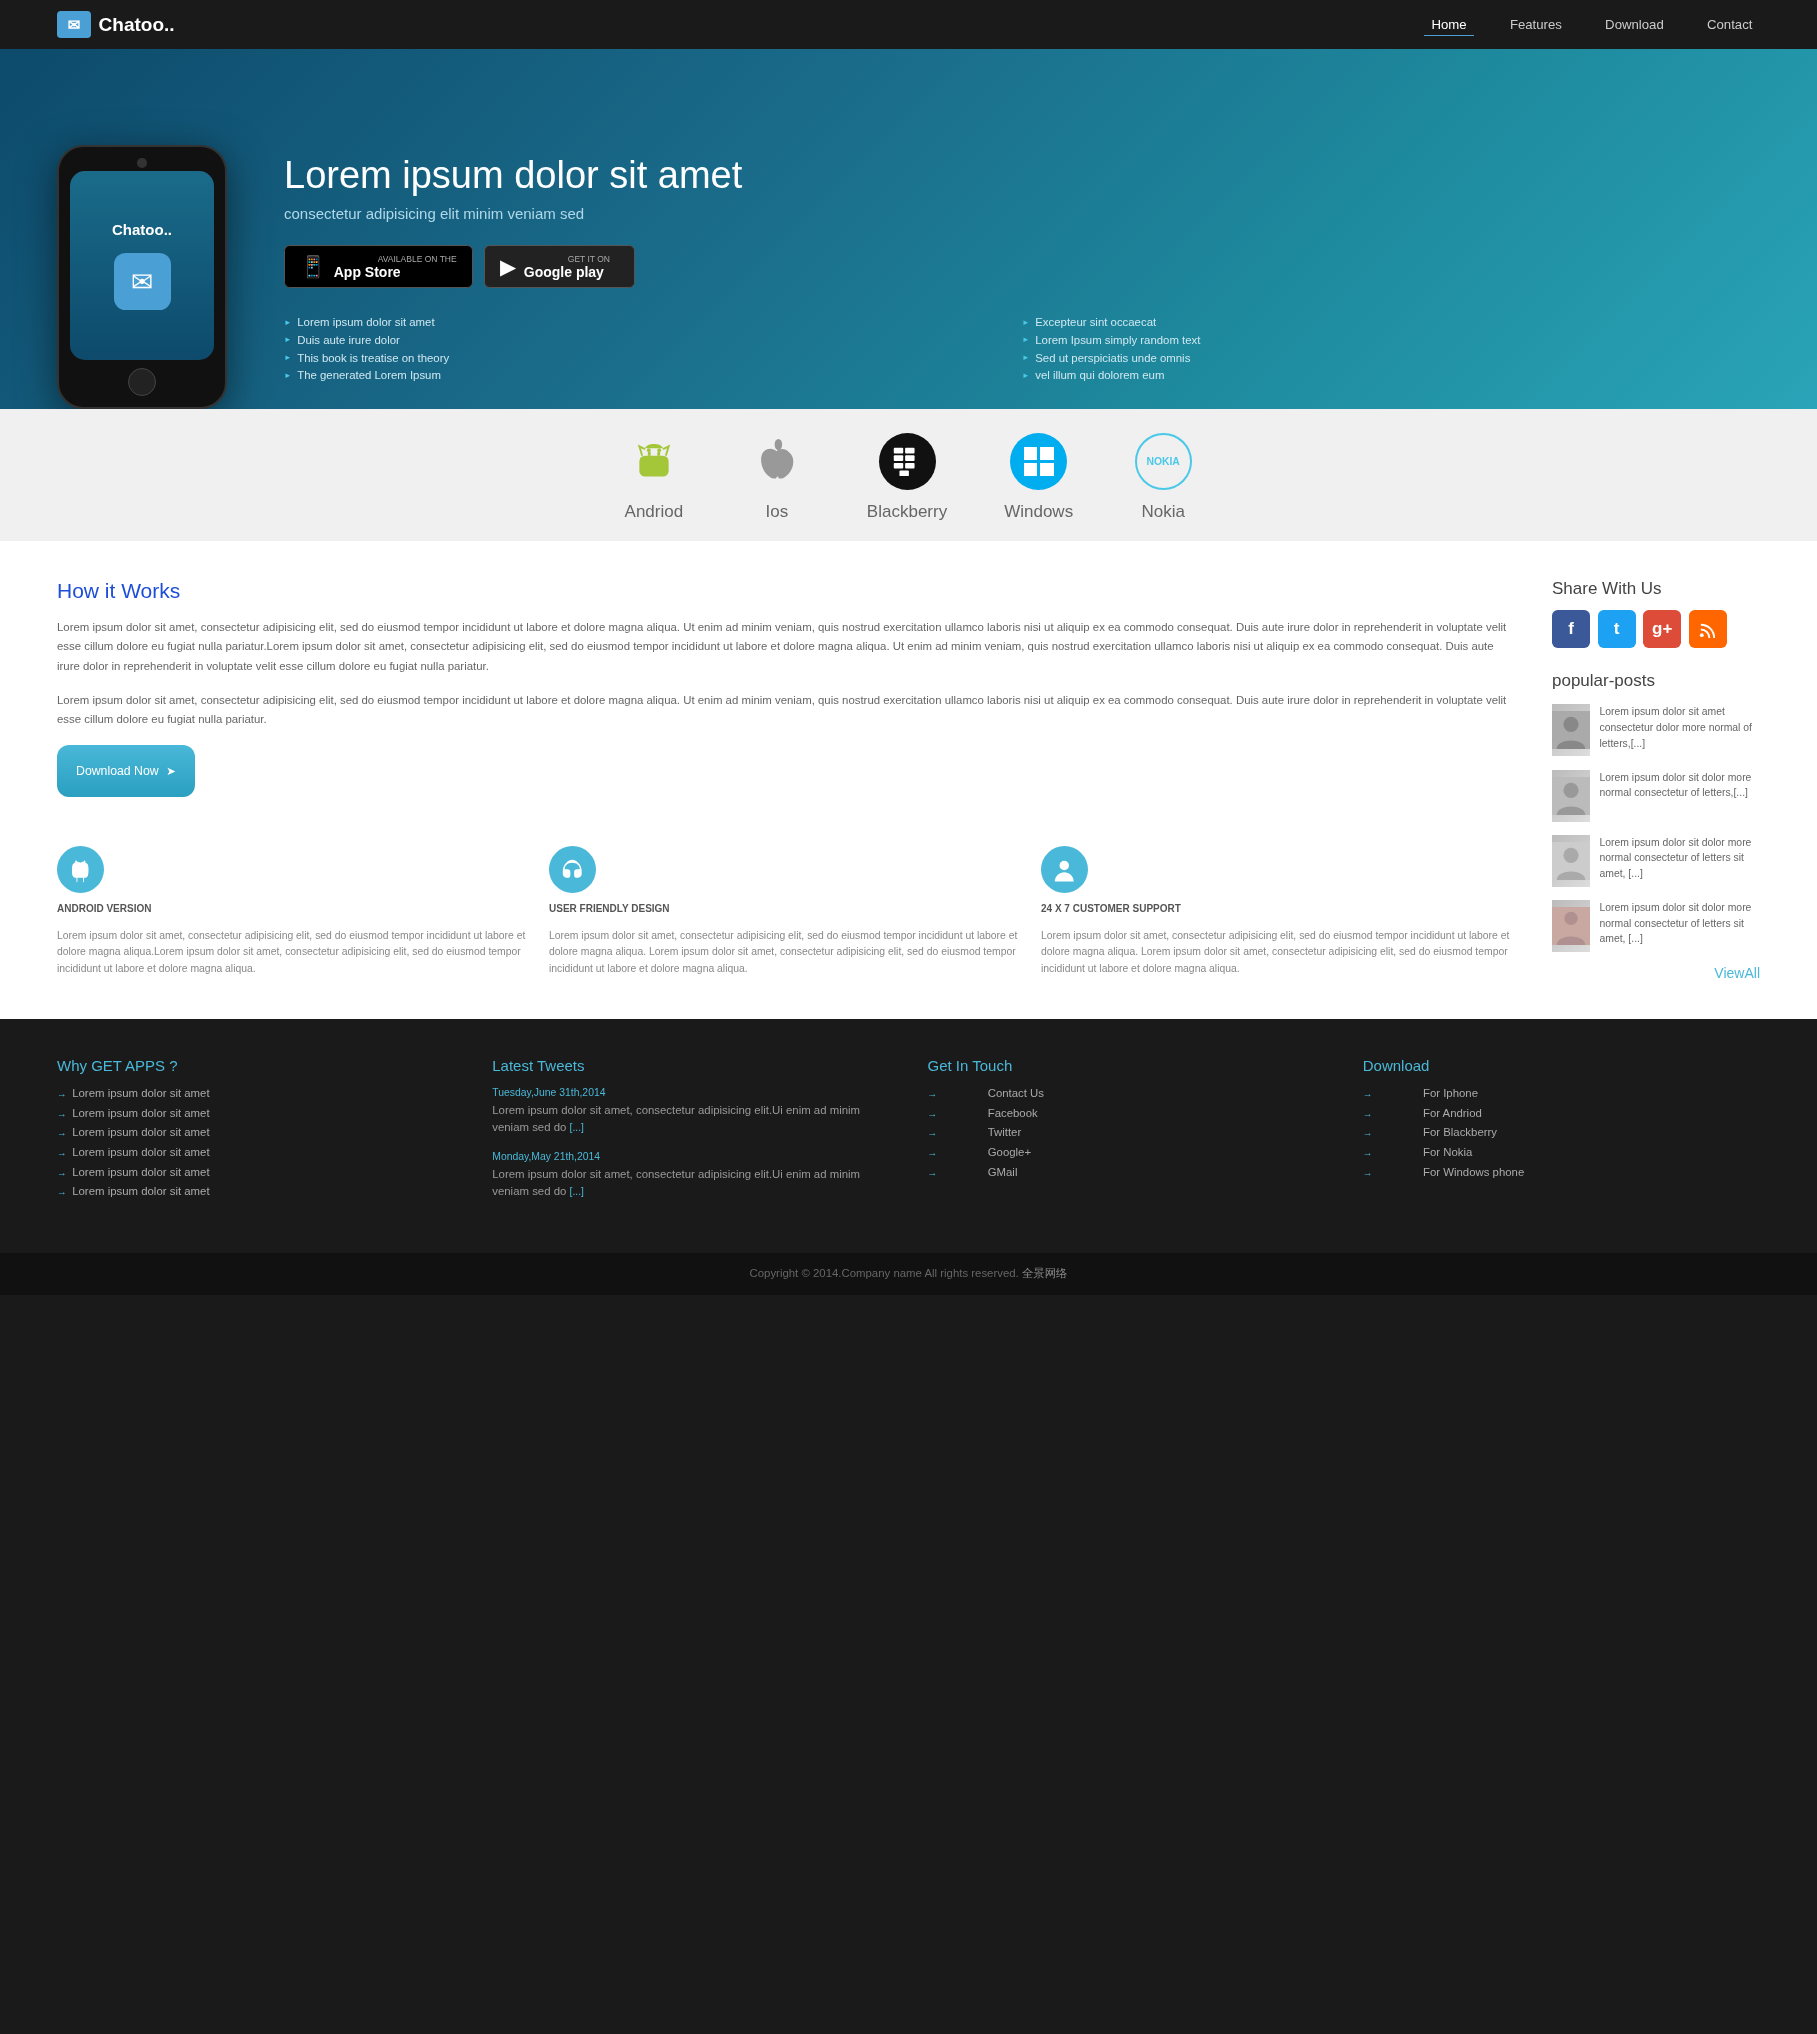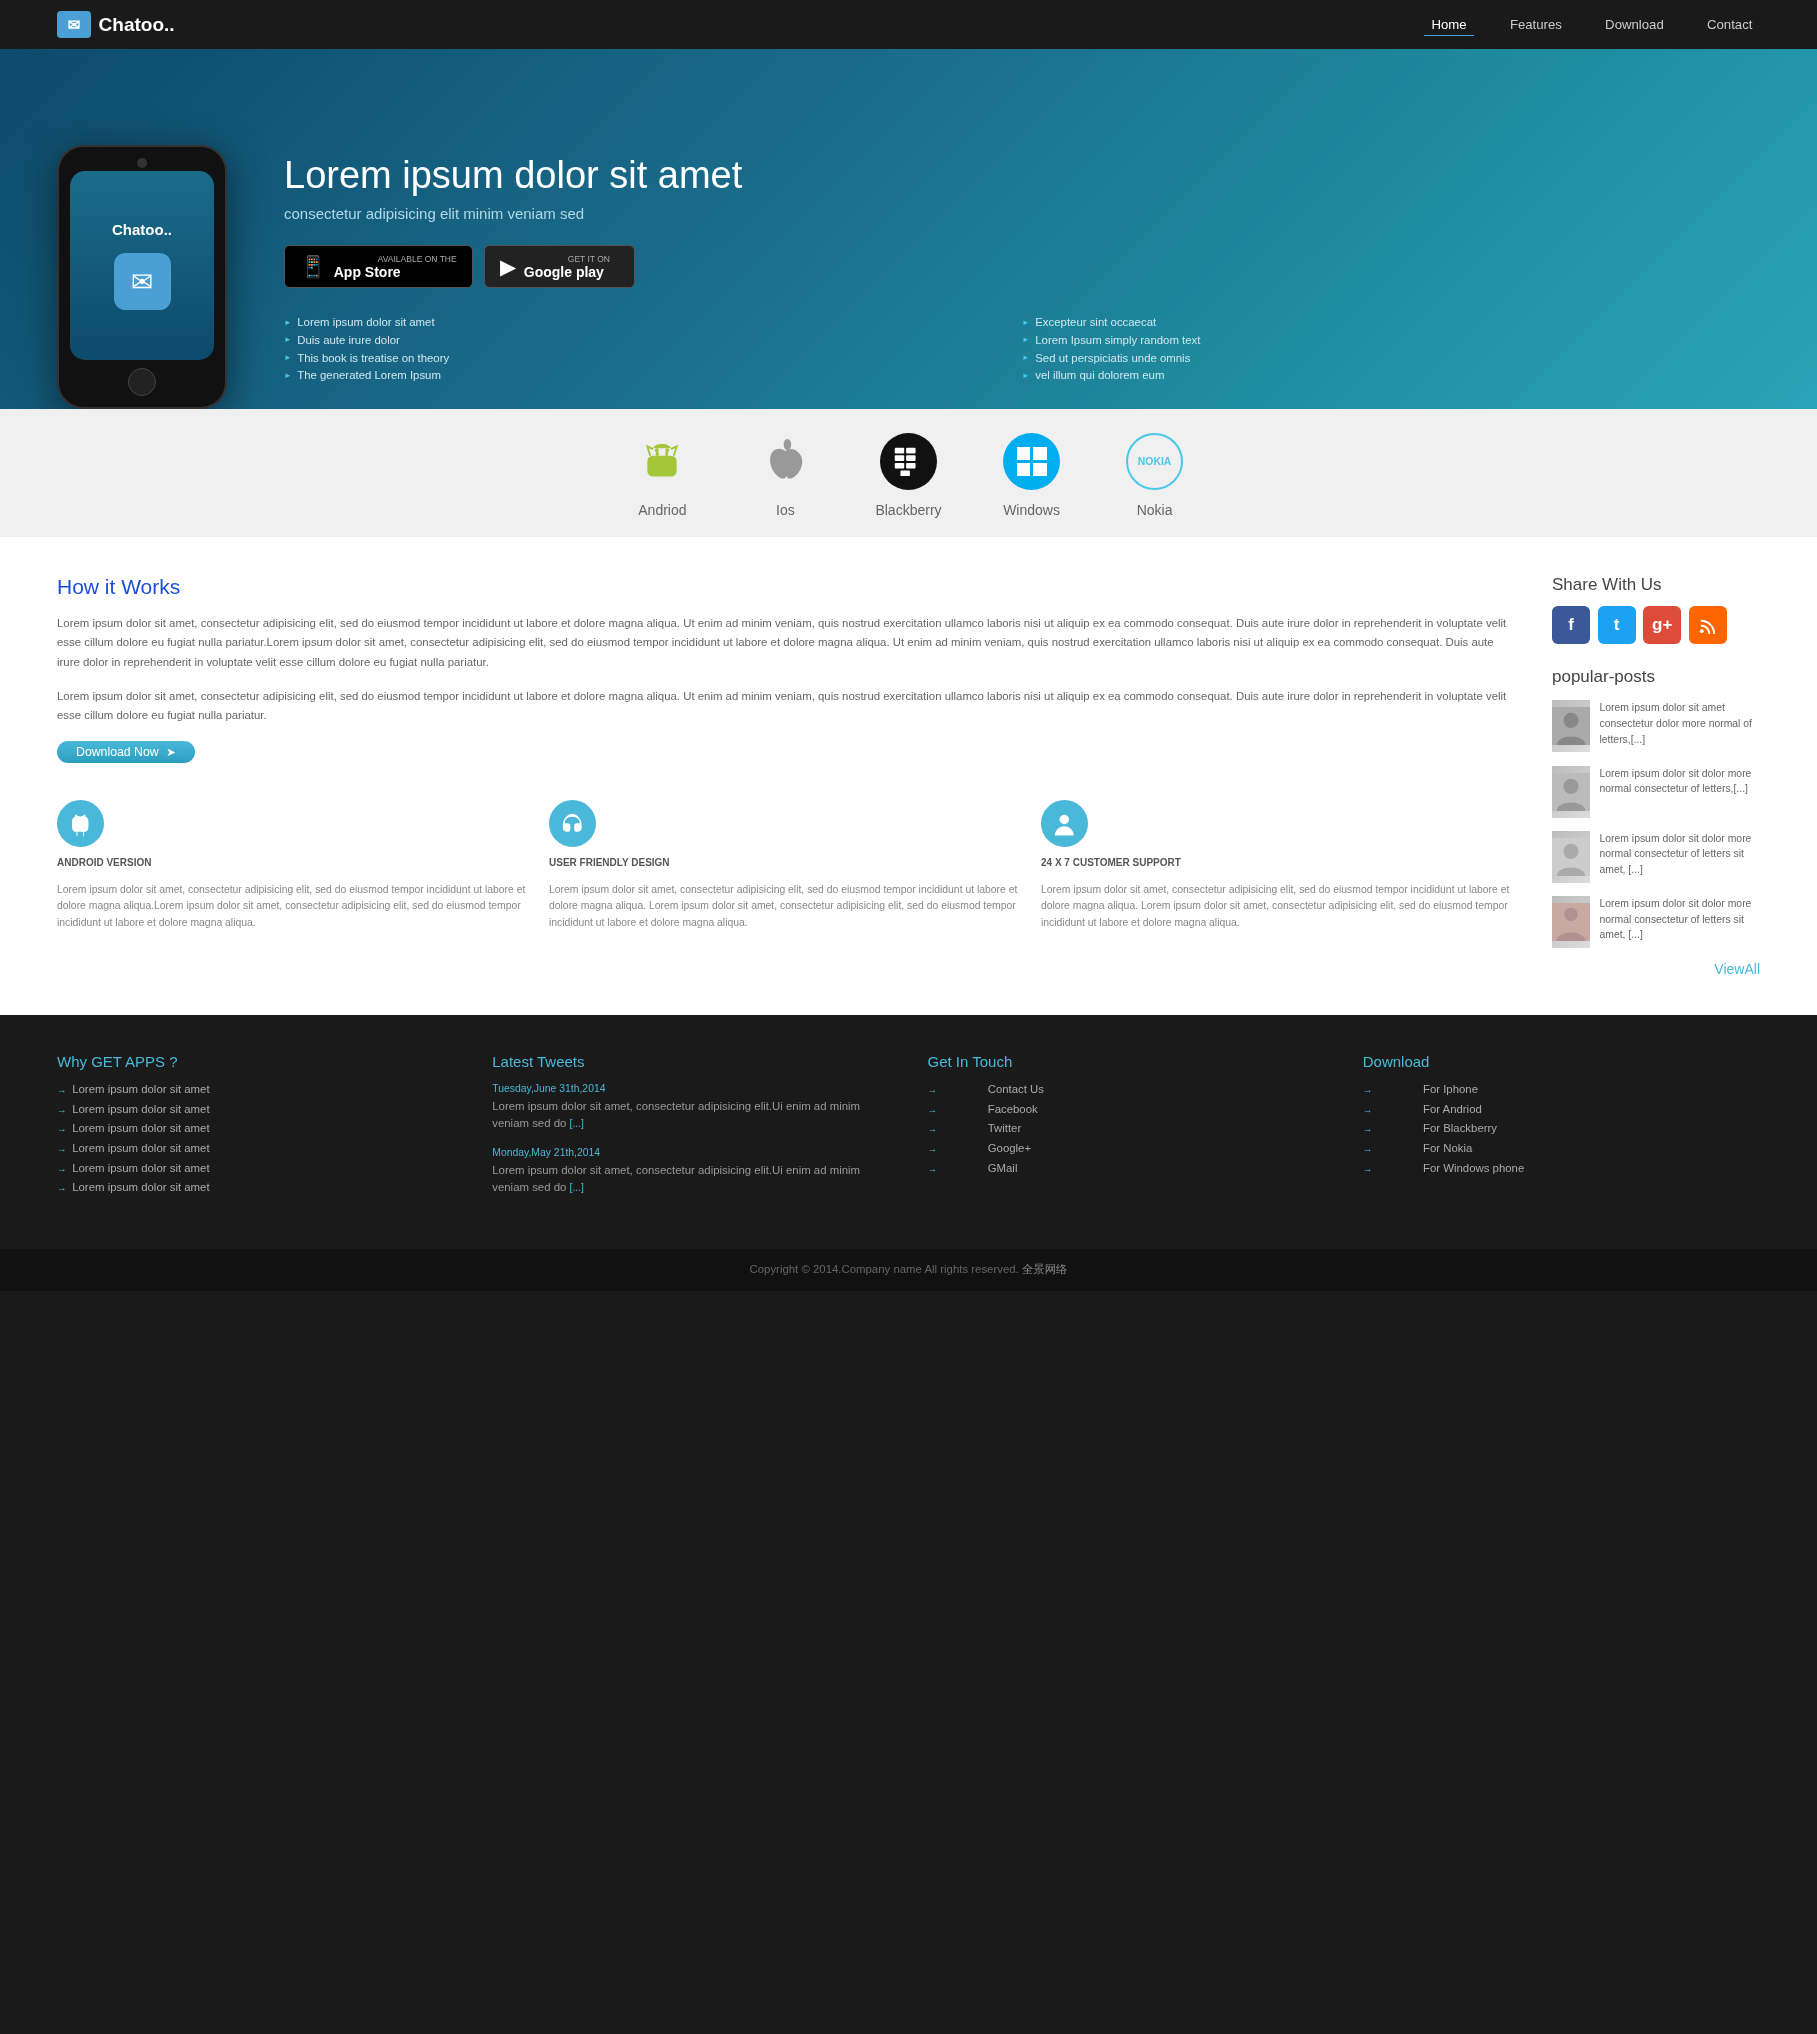--- a/index.html
+++ b/index.html
@@ -114,21 +114,21 @@
     .platforms {
       background: #f0f0f0;
       padding: 19px 57px;
       display: flex;
       justify-content: center;
       gap: 57px;
       align-items: center;
     }
     .platform-item { text-align: center; cursor: pointer; }
     .platform-icon { width: 66px; height: 66px; margin: 0 auto 7.6px; display: flex; align-items: center; justify-content: center; }
-    .platform-label { font-size: 14px; color: #666; }
+    .platform-label { font-size: 17px; color: #666; }
     
     .bb-icon {
       width: 57px; height: 57px; background: #111; border-radius: 50%;
       display: flex; align-items: center; justify-content: center;
       color: #fff; font-size: 21px; font-weight: bold;
     }
     
     .win-icon {
       width: 57px; height: 57px; background: #00adef; border-radius: 50%;
       display: flex; align-items: center; justify-content: center;
@@ -152,23 +152,23 @@
     }
     .main-left { flex: 1; }
     .main-right { width: 208px; flex-shrink: 0; }
 
     .section-title { font-size: 21px; font-weight: 300; color: #1d4ed8; margin-bottom: 15px; }
     .section-text { font-size: 11.4px; color: #666; line-height: 1.7; margin-bottom: 15px; }
 
     .download-btn {
       background: linear-gradient(180deg, #4ab8d8 0%, #2a9fc0 100%);
       color: #fff; border: none; border-radius: 12px;
-      padding: 4px 19px; font-size: 12.3px; cursor: pointer;
+      padding: 19px 19px; font-size: 12.3px; cursor: pointer;
       display: inline-flex; align-items: center; gap: 7.6px;
-      margin-bottom: 28px; text-decoration: none;
+      margin-bottom: 40px; text-decoration: none;
     }
     .download-btn::after { content: '➤'; font-size: 11.4px; }
 
     .features-grid { display: grid; grid-template-columns: 1fr 1fr 1fr; gap: 19px; margin-top: 9.5px; }
     .feature-card { }
     .feature-icon-circle {
       width: 47px; height: 47px; background: #4ab8d8; border-radius: 50%;
       display: flex; align-items: center; justify-content: center;
       color: #fff; font-size: 21px; margin-bottom: 9.5px;
     }

